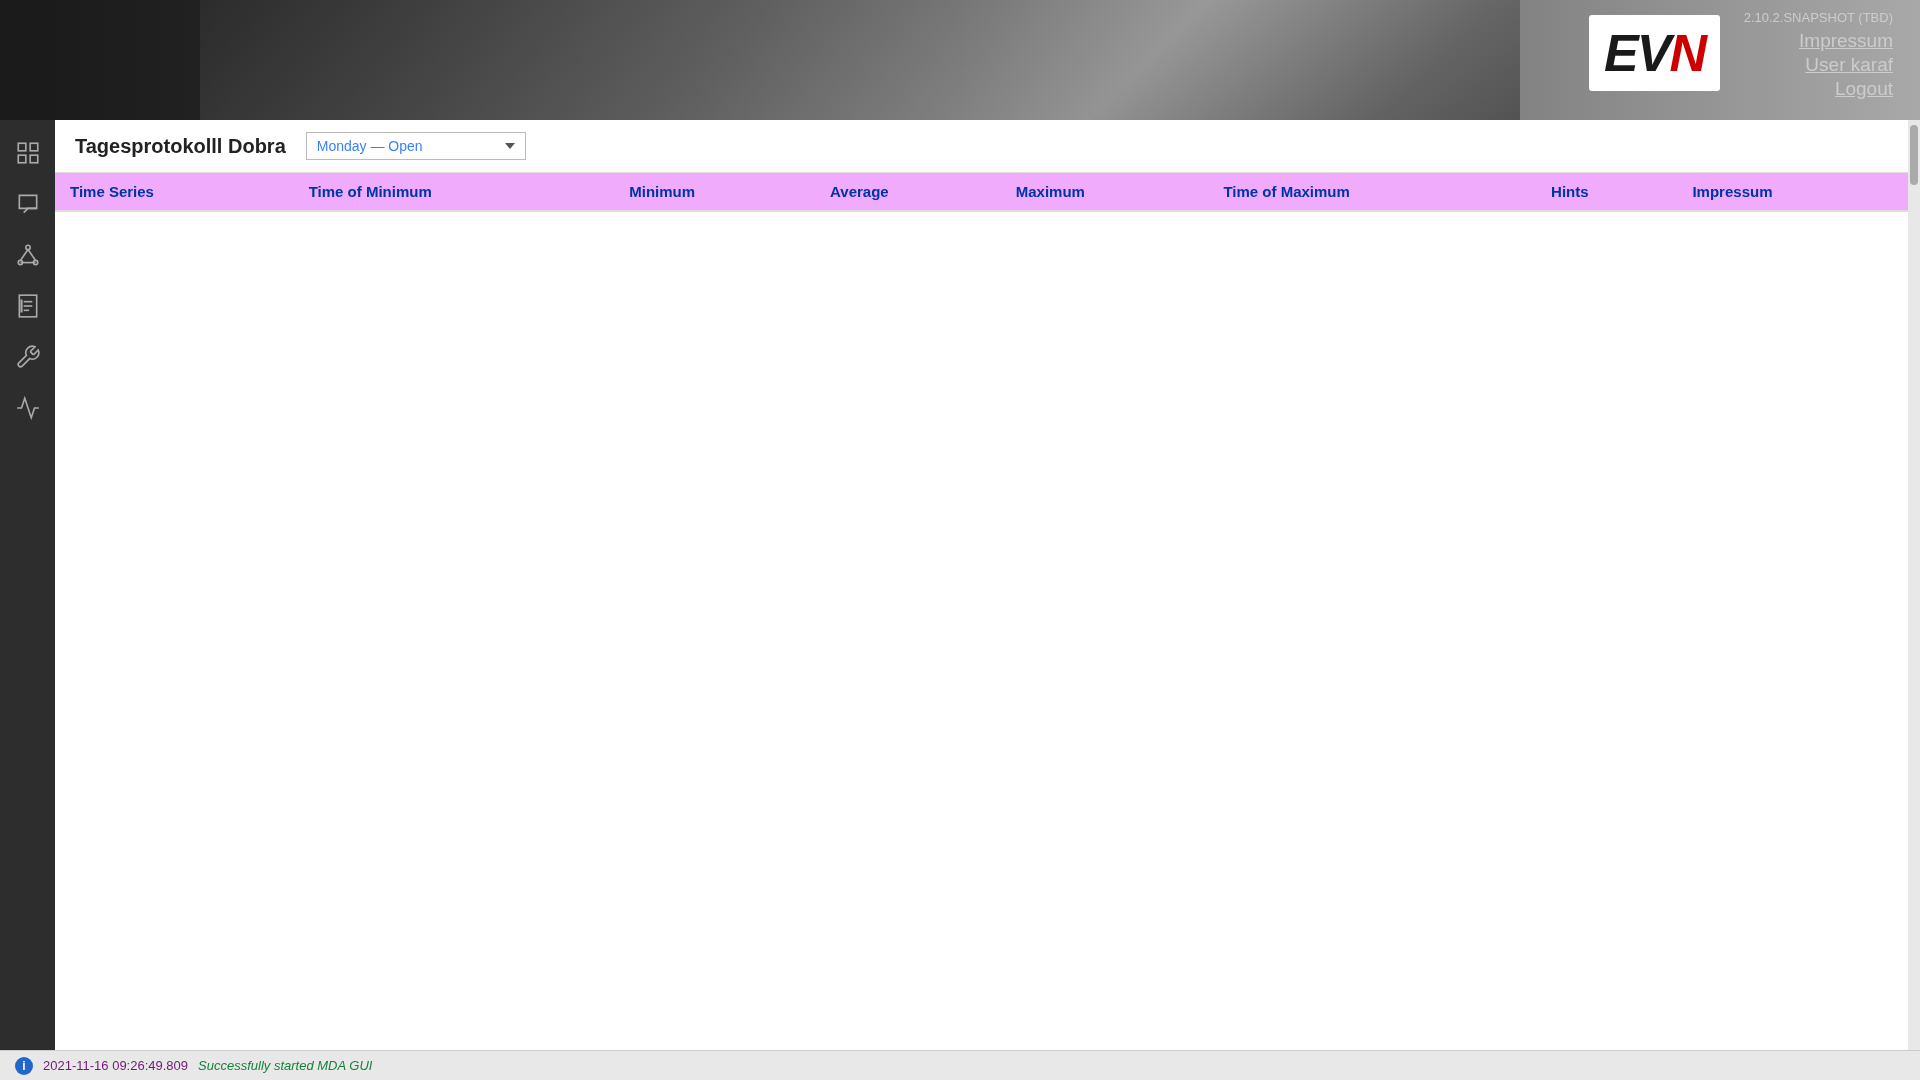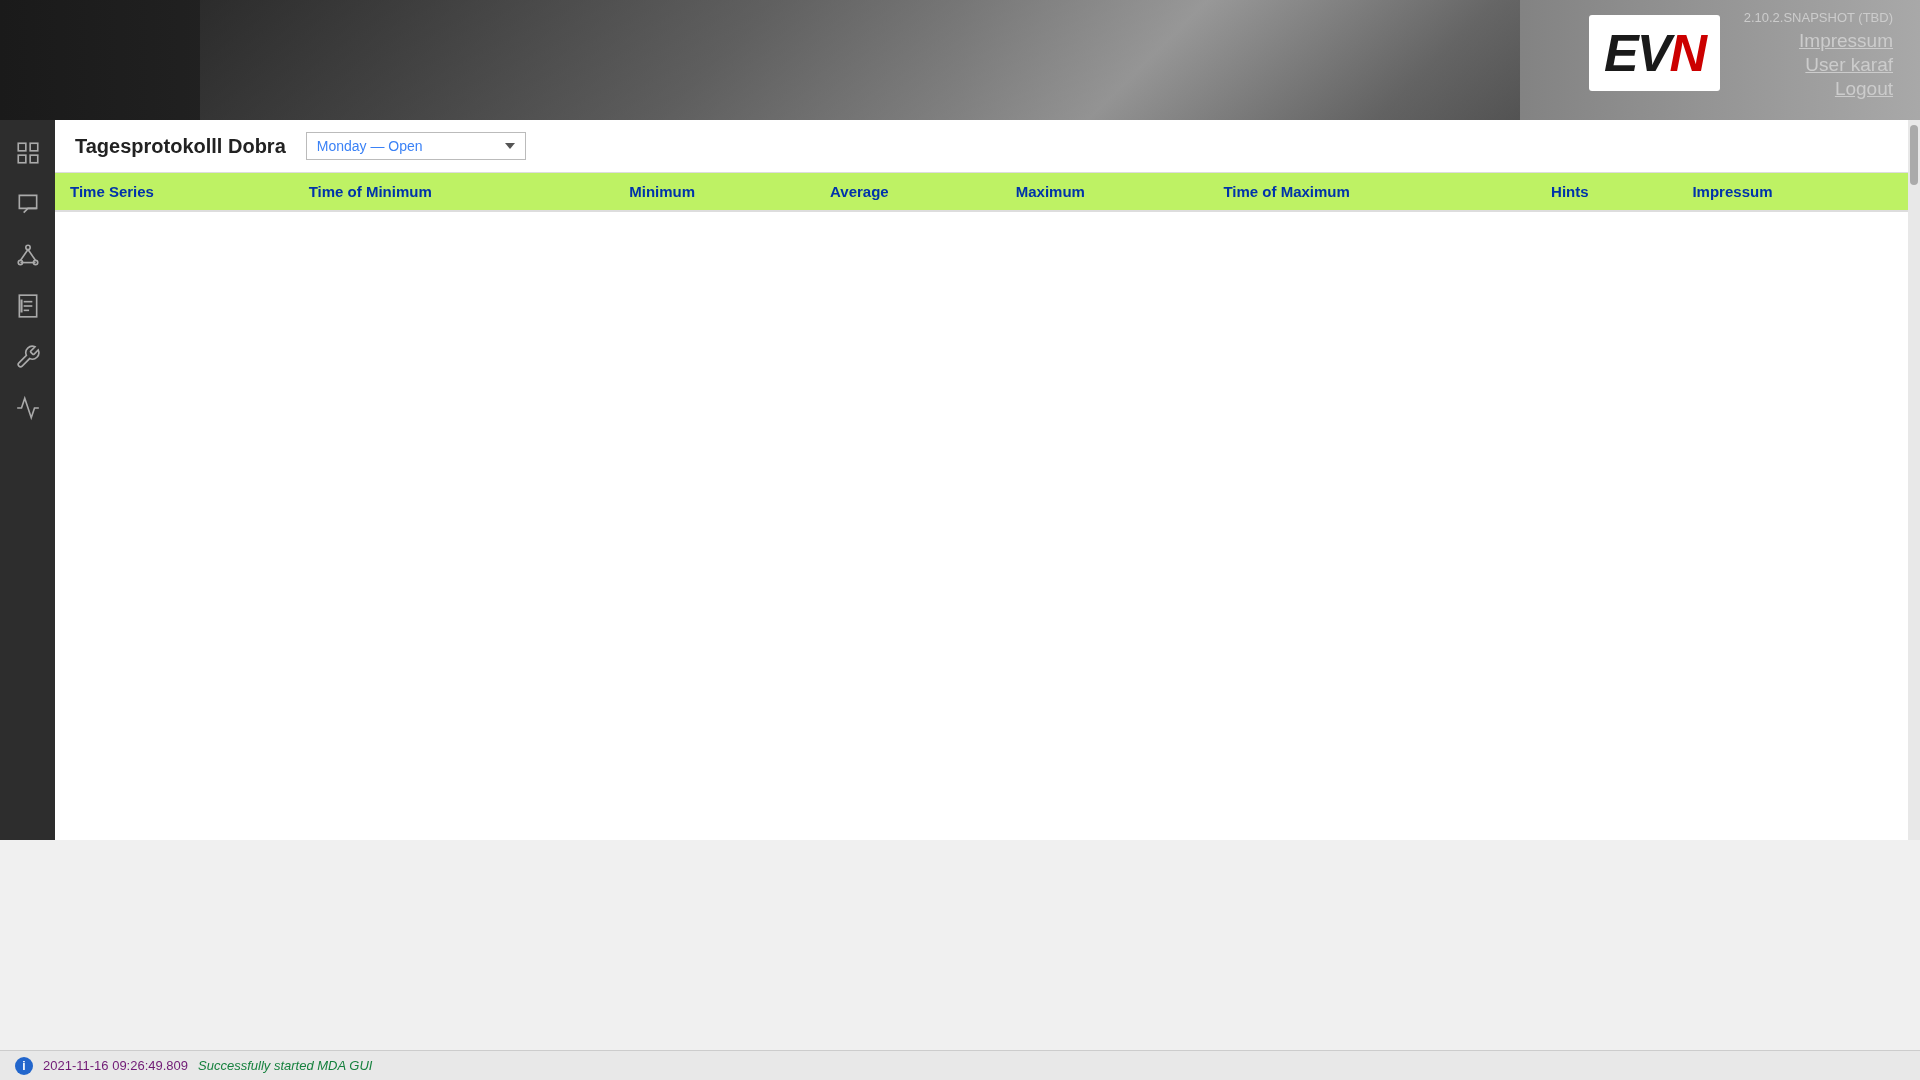--- a/index.html
+++ b/index.html
@@ -106,21 +106,21 @@
       letter-spacing: -2px;
     }
 
     #evn-logo-text .ev-part { color: #1a1a1a; }
     #evn-logo-text .n-part { color: #cc0000; }
 
     
     #main-layout {
       display: flex;
       width: 1920px;
-      height: 720px;
+      height: 960px;
     }
 
     
     #sidebar {
       width: 55px;
       background: #2d2d2d;
       display: flex;
       flex-direction: column;
       align-items: center;
       padding-top: 10px;
@@ -203,21 +203,21 @@
       padding: 0;
     }
 
     #data-table {
       width: 100%;
       border-collapse: collapse;
       font-size: 14px;
     }
 
     #data-table thead tr {
-      background: #bef264;
+      background: #f0abfc;
     }
 
     #data-table thead th {
       text-align: left;
       padding: 10px 15px;
       font-weight: bold;
       color: #0033aa;
       border-bottom: 2px solid #ddd;
       font-size: 15px;
       white-space: nowrap;

